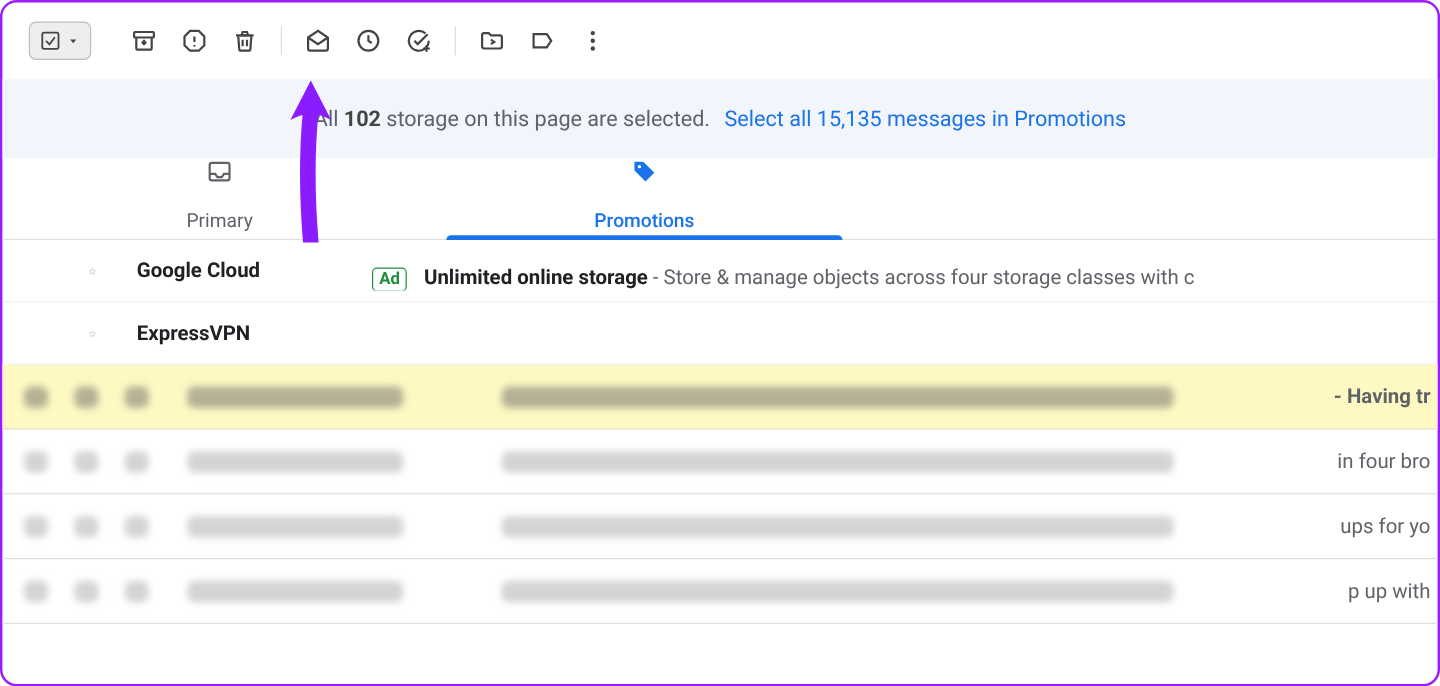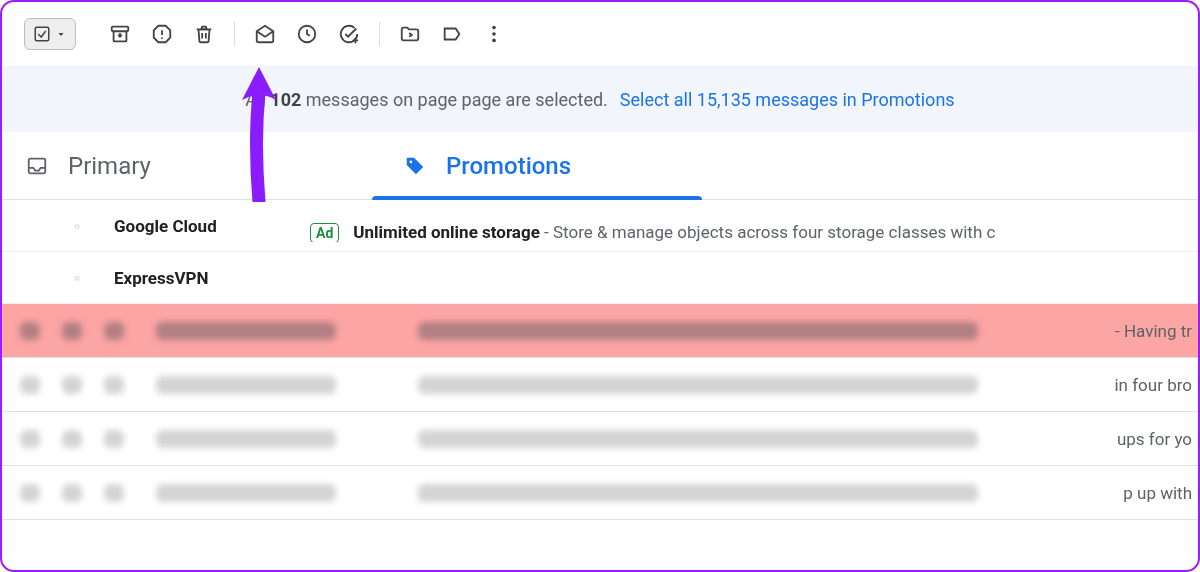--- a/index.html
+++ b/index.html
@@ -64,24 +64,25 @@
     display: flex;
     border-bottom: 1px solid #e0e0e0;
     height: 68px;
     align-items: stretch;
   }
   .tab {
     display: flex;
     align-items: center;
     gap: 20px;
     padding: 0 32px;
-    font-size: 24px;
+    font-size: 16px;
     color: #5f6368;
     cursor: pointer;
     position: relative;
+    flex-direction: column;
   }
   .tab.primary { width: 370px; padding-left: 24px; }
   .tab.promotions { width: 330px; color: #1a73e8; font-weight: 500; }
   .tab.promotions::after {
     content: '';
     position: absolute;
     bottom: -1px;
     left: 0;
     right: 0;
     height: 4px;
@@ -114,21 +115,21 @@
   .subject-bold { font-weight: bold; color: #202124; }
   .subject-rest { color: #5f6368; }
   .blurred-row {
     display: flex;
     align-items: center;
     height: 54px;
     padding-left: 18px;
     gap: 22px;
     border-bottom: 1px solid #e0e0e0;
   }
-  .blurred-row.selected { background: #fca5a5; }
+  .blurred-row.selected { background: #fef9c3; font-weight: bold; }
   .blur-box {
     background: rgba(120,120,120,0.32);
     border-radius: 6px;
     height: 18px;
     filter: blur(3px);
   }
   .blurred-row.selected .blur-box { background: rgba(70,70,80,0.4); }
   .blur-snippet {
     margin-left: auto;
     font-size: 17px;
@@ -218,21 +219,21 @@
     <svg viewBox="0 0 24 24" fill="#444">
         <circle cx="12" cy="5" r="2"></circle>
         <circle cx="12" cy="12" r="2"></circle>
         <circle cx="12" cy="19" r="2"></circle>
       </svg>
   </div>
 </div>
 
 <div class="selection-banner">
   <span>
-    <span>All </span><span class="bold">102</span><span> messages on page page are selected.</span>
+    <span>All </span><span class="bold">102</span><span> storage on this page are selected.</span>
   </span>
   <span class="link">Select all 15,135 messages in Promotions</span>
 </div>
 
 <div class="tabs">
   <div class="tab primary">
     <svg class="tab-icon" viewBox="0 0 24 24" fill="none" stroke="#5f6368" stroke-width="2">
         <rect x="3" y="4" width="18" height="16" rx="2"></rect>
         <path d="M3 14h5l2 3h4l2-3h5"></path>
       </svg>

